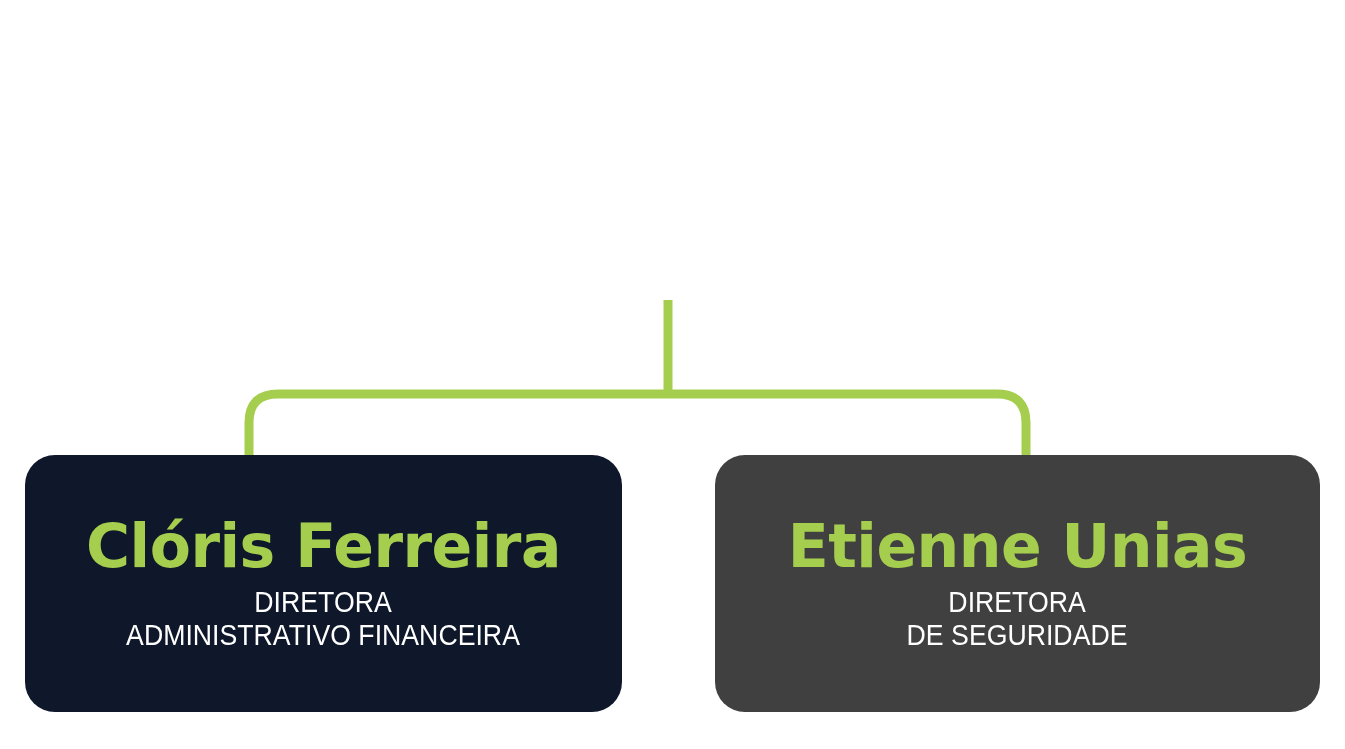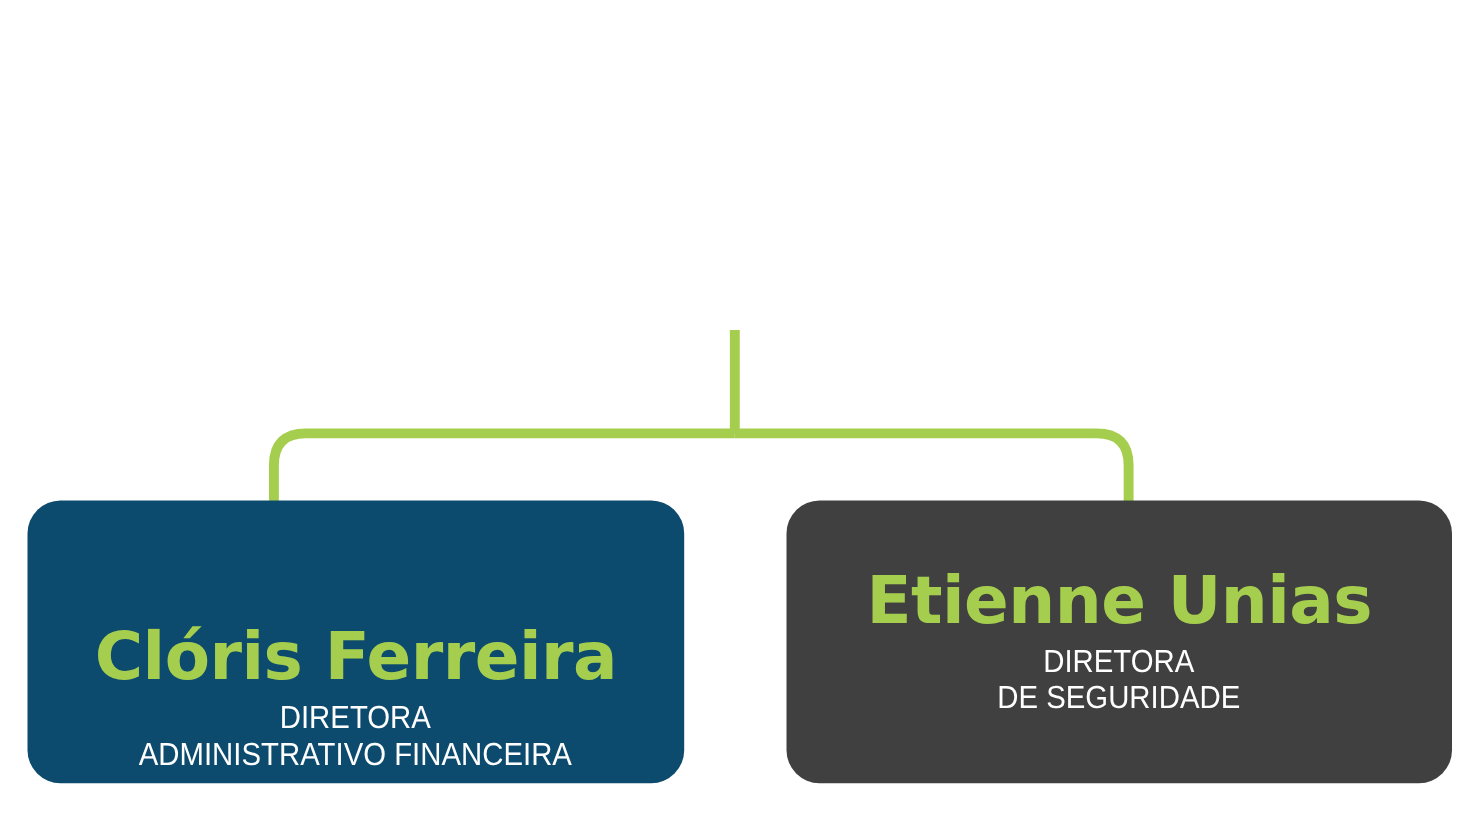--- a/index.html
+++ b/index.html
@@ -119,21 +119,21 @@
   <svg class="connector-layer" viewBox="0 0 1345 749" width="1345" height="749">
 
     <path d="M 668 300 L 668 394" fill="none" stroke="#A6CE4E" stroke-width="9" stroke-linecap="butt"></path>
 
     <path d="M 668 394 L 278 394 Q 249 394 249 423 L 249 457" fill="none" stroke="#A6CE4E" stroke-width="9" stroke-linecap="butt"></path>
 
     <path d="M 668 394 L 997 394 Q 1026 394 1026 423 L 1026 457" fill="none" stroke="#A6CE4E" stroke-width="9" stroke-linecap="butt"></path>
   </svg>
 
 
-  <div class="node" id="node-admin" style="background: #0c4a6e; justify-content: flex-end;">
+  <div class="node" id="node-admin" style="background: #0f172a;">
     <div class="node-name" style="color: rgb(166, 206, 78);">Clóris Ferreira</div>
     <div class="node-title" style="color: rgb(255, 255, 255);">
       <span class="title-line">DIRETORA</span>
       <span class="title-line">ADMINISTRATIVO FINANCEIRA</span>
     </div>
   </div>
 
   <div class="node" id="node-security" style="background: #404040;">
     <div class="node-name" style="color: rgb(166, 206, 78);">Etienne Unias</div>
     <div class="node-title" style="color: rgb(255, 255, 255);">

